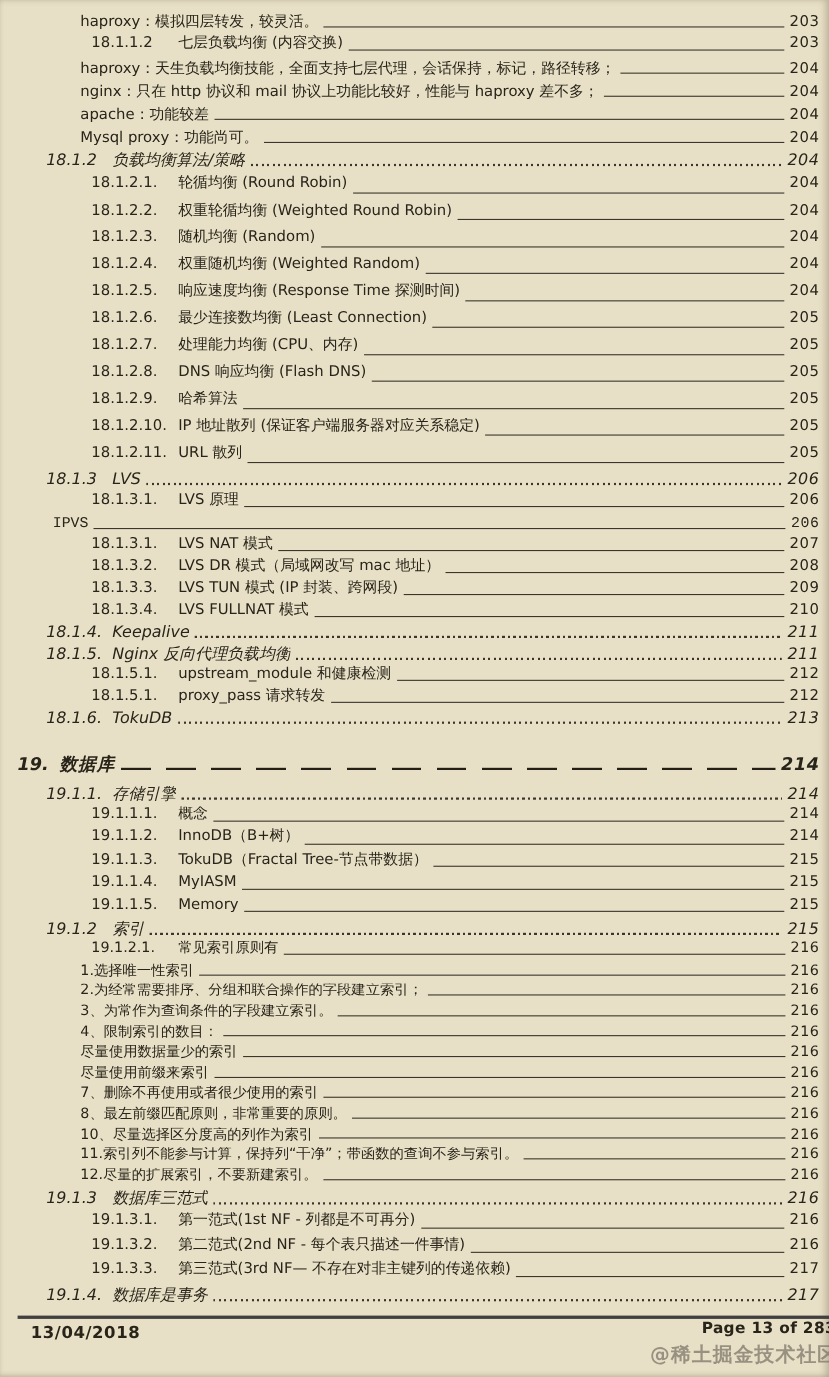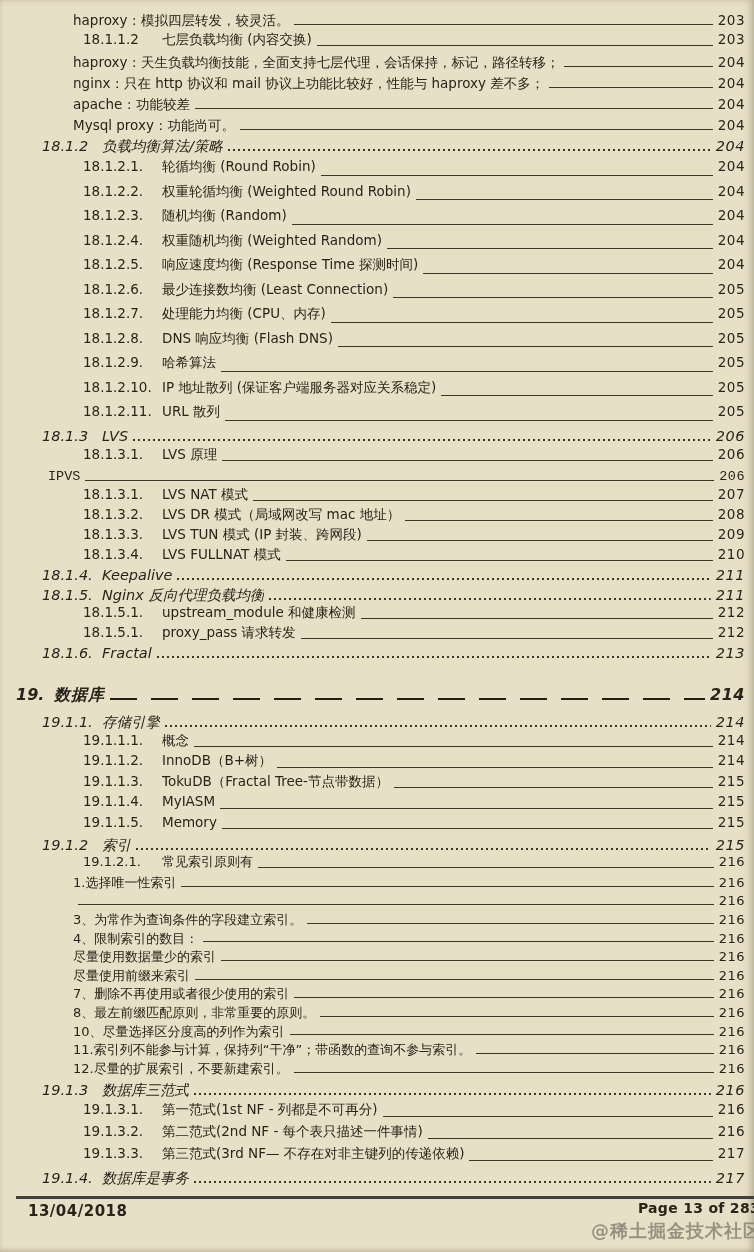--- a/index.html
+++ b/index.html
@@ -262,21 +262,21 @@
         <span class="page">212</span>
       </div>
       <div class="toc-row lv-l3">
         <span class="num">18.1.5.1.</span>
         <span class="label">proxy_pass 请求转发</span>
         <span class="leader solid"></span>
         <span class="page">212</span>
       </div>
       <div class="toc-row lv-l2">
         <span class="num">18.1.6.</span>
-        <span class="label">Fractal</span>
+        <span class="label">TokuDB</span>
         <span class="leader dots"></span>
         <span class="page">213</span>
       </div>
       <div class="toc-row lv-chapter">
         <span class="num">19.</span>
         <span class="label">数据库</span>
         <span class="leader dash"></span>
         <span class="page">214</span>
       </div>
       <div class="toc-row lv-l2">
@@ -326,20 +326,21 @@
         <span class="label">常见索引原则有</span>
         <span class="leader solid"></span>
         <span class="page">216</span>
       </div>
       <div class="toc-row lv-text">
         <span class="label">1.选择唯一性索引</span>
         <span class="leader solid"></span>
         <span class="page">216</span>
       </div>
       <div class="toc-row lv-text">
+        <span class="label">2.为经常需要排序、分组和联合操作的字段建立索引；</span>
         <span class="leader solid"></span>
         <span class="page">216</span>
       </div>
       <div class="toc-row lv-text">
         <span class="label">3、为常作为查询条件的字段建立索引。</span>
         <span class="leader solid"></span>
         <span class="page">216</span>
       </div>
       <div class="toc-row lv-text">
         <span class="label">4、限制索引的数目：</span>

